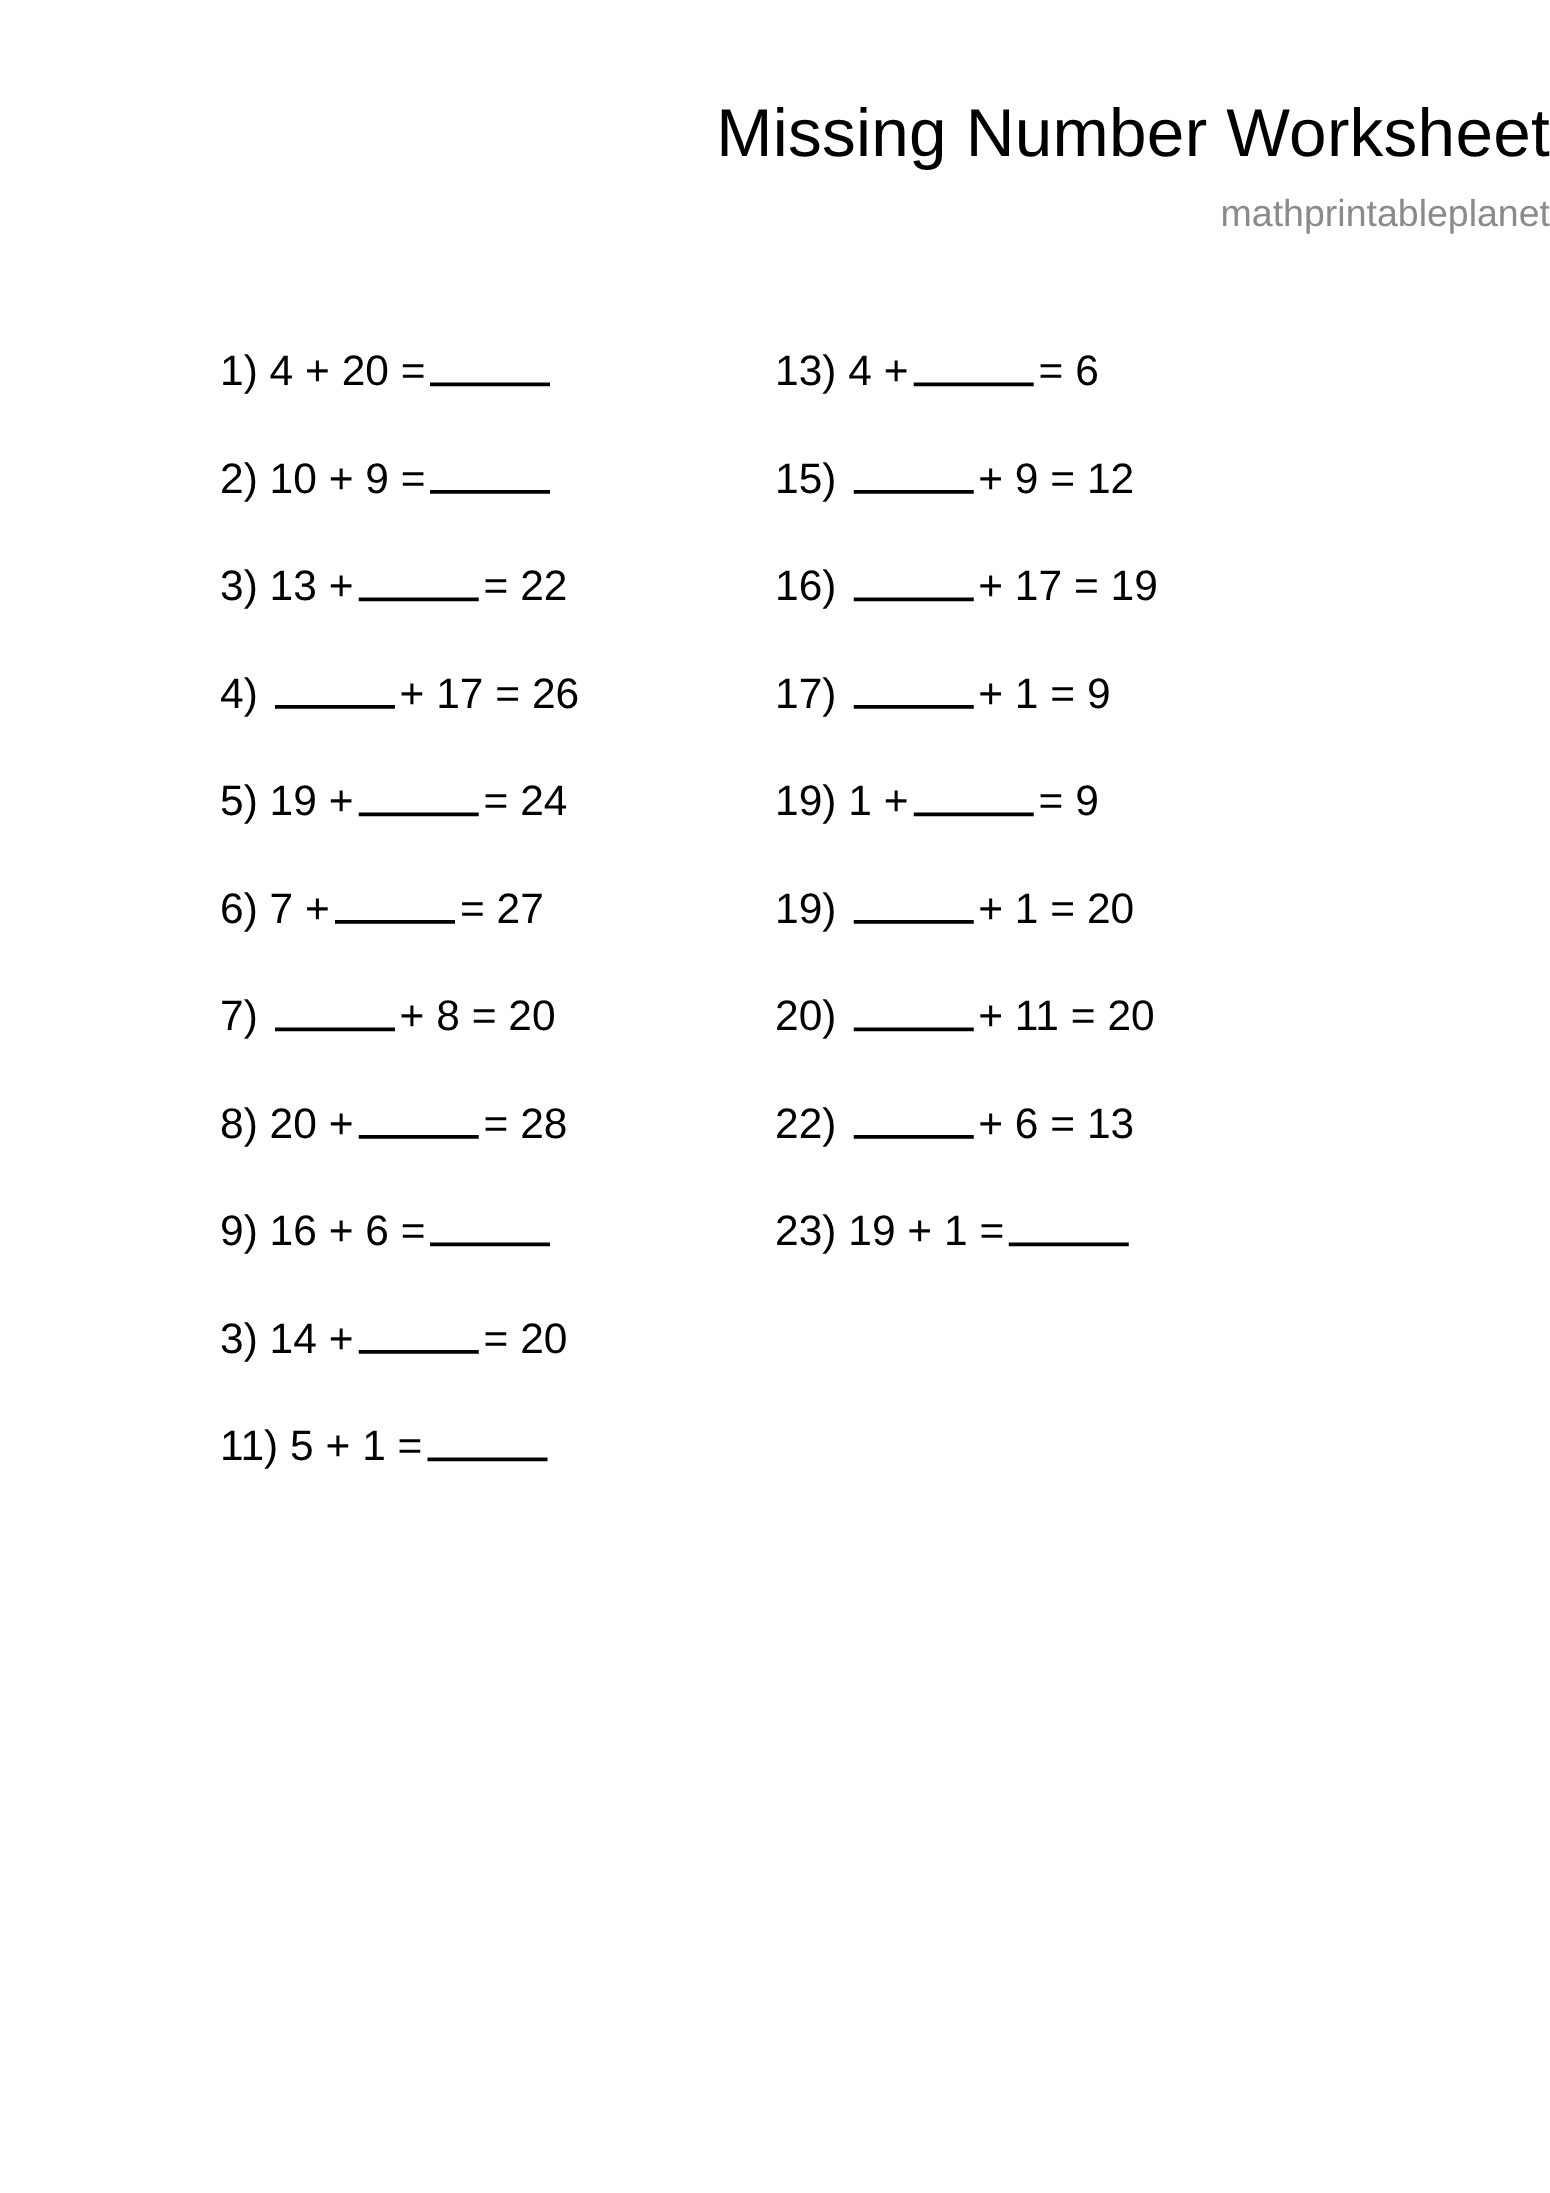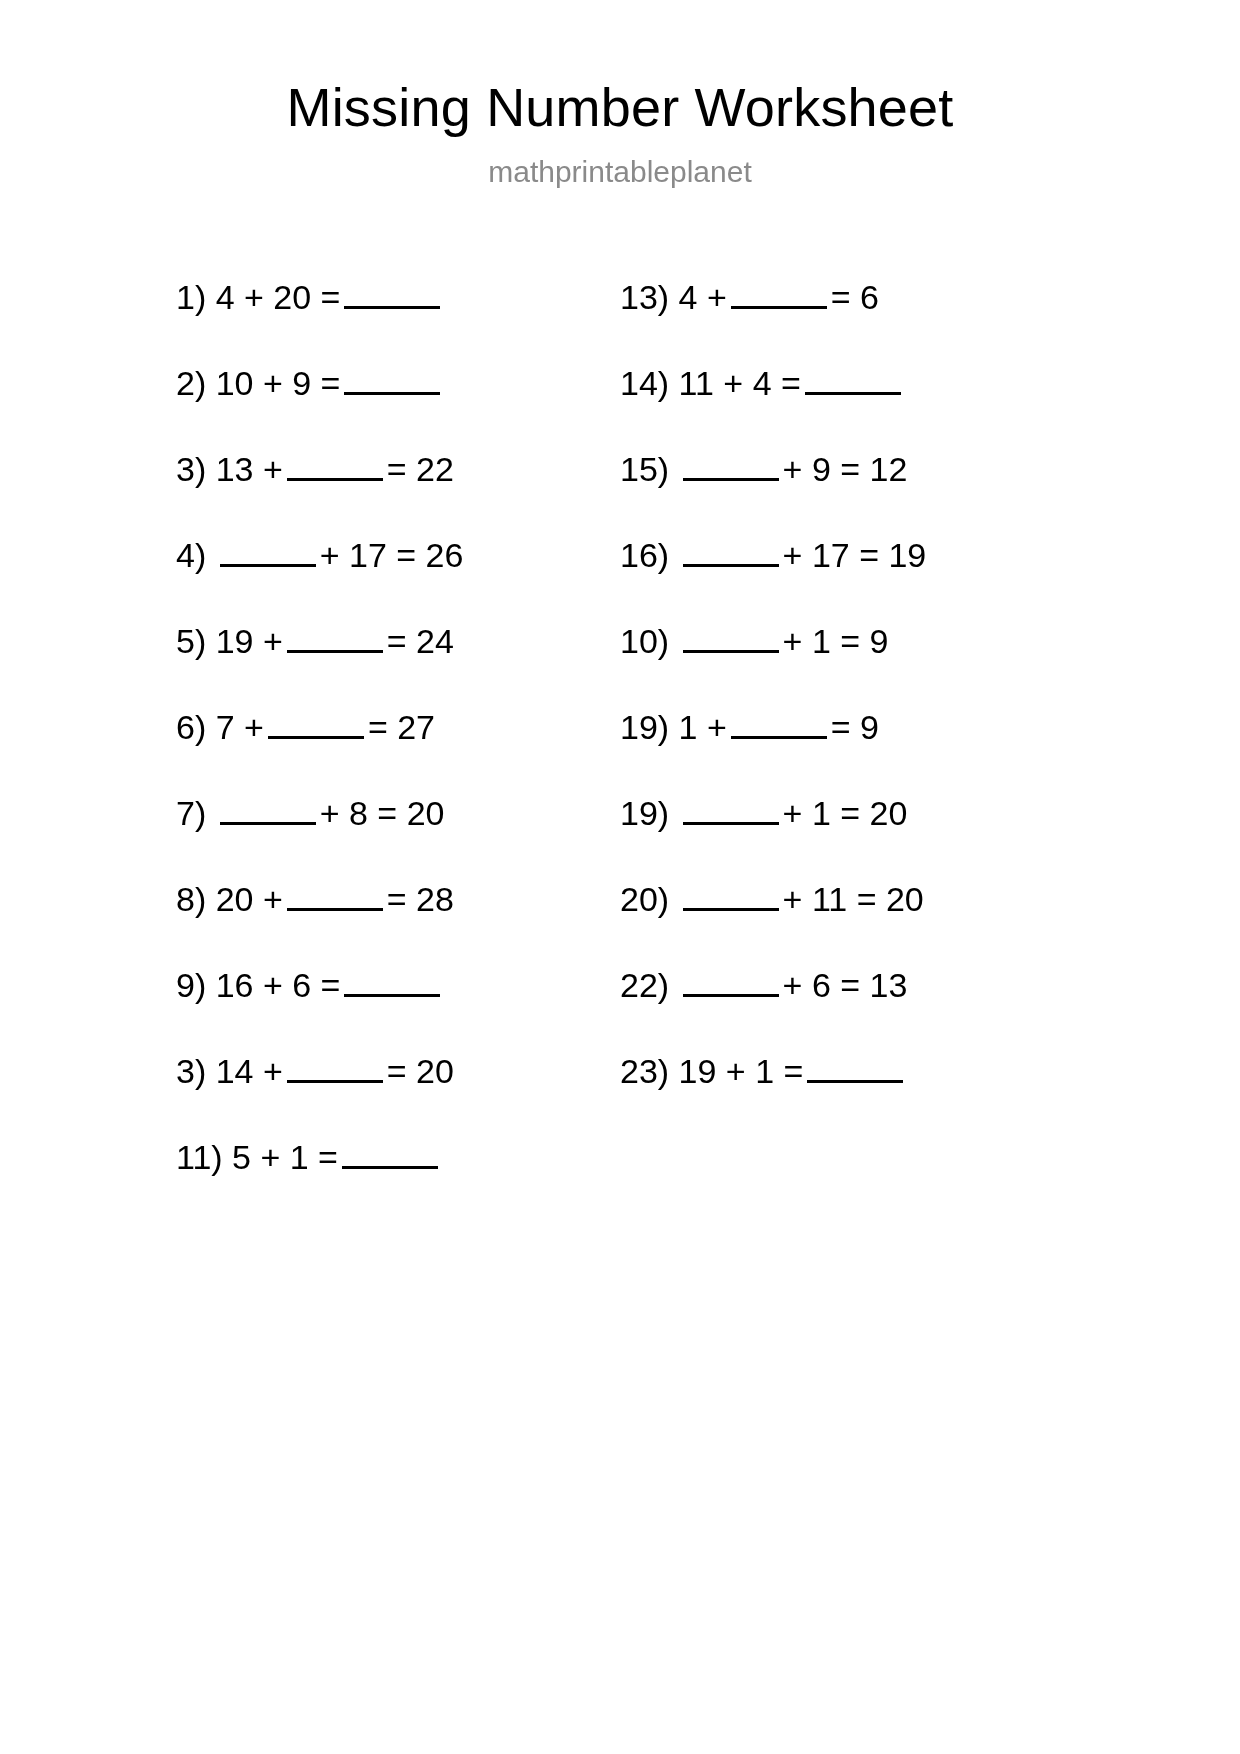--- a/index.html
+++ b/index.html
@@ -17,21 +17,21 @@
   }
   .page {
     width: 1240px;
     height: 1754px;
     box-sizing: border-box;
     padding: 0;
     position: relative;
     background: #ffffff;
   }
   .header {
-    text-align: center;
+    text-align: right;
     padding-top: 78px;
   }
   .worksheet-title {
     font-size: 54px;
     font-weight: 400;
     letter-spacing: 0.2px;
     line-height: 1.1;
     margin: 0;
     color: #000000;
   }
@@ -101,24 +101,23 @@
         <div class="problem"><span class="seg">5)</span><span class="seg"> </span><span class="seg">19 +</span><span class="blank"></span><span class="seg">= 24</span></div>
         <div class="problem"><span class="seg">6)</span><span class="seg"> </span><span class="seg">7 +</span><span class="blank"></span><span class="seg">= 27</span></div>
         <div class="problem"><span class="seg">7)</span><span class="seg"> </span><span class="blank"></span><span class="seg">+ 8 = 20</span></div>
         <div class="problem"><span class="seg">8)</span><span class="seg"> </span><span class="seg">20 +</span><span class="blank"></span><span class="seg">= 28</span></div>
         <div class="problem"><span class="seg">9)</span><span class="seg"> </span><span class="seg">16 + 6 =</span><span class="blank"></span></div>
         <div class="problem"><span class="seg">3)</span><span class="seg"> </span><span class="seg">14 +</span><span class="blank"></span><span class="seg">= 20</span></div>
         <div class="problem"><span class="seg">11)</span><span class="seg"> </span><span class="seg">5 + 1 =</span><span class="blank"></span></div>
       </div>
     <div class="column column-right">
         <div class="problem"><span class="seg">13)</span><span class="seg"> </span><span class="seg">4 +</span><span class="blank"></span><span class="seg">= 6</span></div>
-        <div class="problem"><span class="seg">14)</span><span class="seg"> </span><span class="seg">11 + 4 =</span><span class="blank"></span></div>
         <div class="problem"><span class="seg">15)</span><span class="seg"> </span><span class="blank"></span><span class="seg">+ 9 = 12</span></div>
         <div class="problem"><span class="seg">16)</span><span class="seg"> </span><span class="blank"></span><span class="seg">+ 17 = 19</span></div>
-        <div class="problem"><span class="seg">10)</span><span class="seg"> </span><span class="blank"></span><span class="seg">+ 1 = 9</span></div>
+        <div class="problem"><span class="seg">17)</span><span class="seg"> </span><span class="blank"></span><span class="seg">+ 1 = 9</span></div>
         <div class="problem"><span class="seg">19)</span><span class="seg"> </span><span class="seg">1 +</span><span class="blank"></span><span class="seg">= 9</span></div>
         <div class="problem"><span class="seg">19)</span><span class="seg"> </span><span class="blank"></span><span class="seg">+ 1 = 20</span></div>
         <div class="problem"><span class="seg">20)</span><span class="seg"> </span><span class="blank"></span><span class="seg">+ 11 = 20</span></div>
         <div class="problem"><span class="seg">22)</span><span class="seg"> </span><span class="blank"></span><span class="seg">+ 6 = 13</span></div>
         <div class="problem"><span class="seg">23)</span><span class="seg"> </span><span class="seg">19 + 1 =</span><span class="blank"></span></div>
       </div>
   </div>
 
 </div>
 

